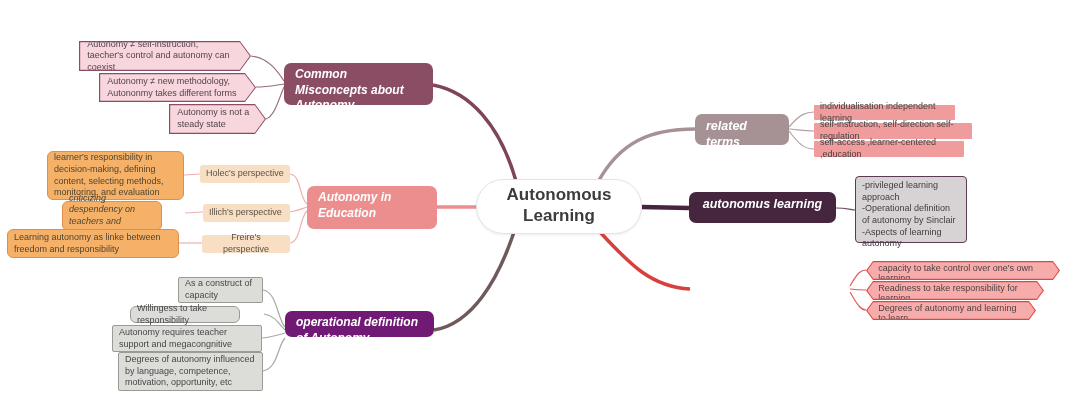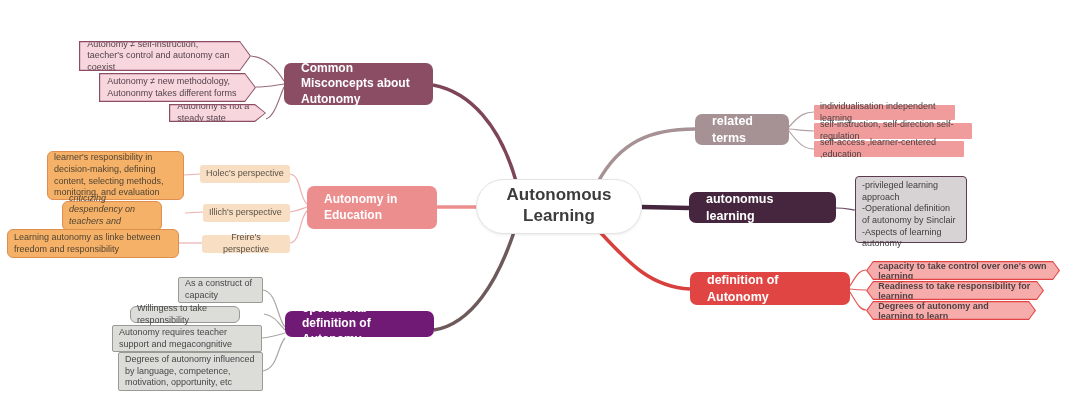--- a/index.html
+++ b/index.html
@@ -13,21 +13,21 @@
   .center-pill {
     background:#ffffff; border:1.5px solid #e4e4e4; border-radius:28px;
     display:flex; align-items:flex-start; justify-content:center; text-align:center;
     font-size:17px; font-weight:bold; color:#3c3c3c; line-height:1.25;
     box-shadow:0 1px 3px rgba(0,0,0,0.08); padding:4px 18px;
   }
 
   
   .branch {
     border-radius:7px; color:#ffffff; font-weight:bold; font-size:12px; line-height:1.3;
-    display:flex; align-items:center; padding:4px 17px;
+    display:flex; align-items:flex-start; padding:4px 11px;font-style:italic;
   }
   .branch.single { font-size:12.5px; }
 
   
   .leaf { font-size:9px; line-height:1.28; color:#4a4a4a; display:flex; align-items:center; }
   .rect-salmon { background:#f09c9c; color:#4c4040; padding:1px 6px; border-radius:1px; }
   .rect-peach  { background:#f8dec3; color:#5a5248; padding:1px 6px; border-radius:3px; justify-content:flex-start; text-align:center; }
   .rect-orange { background:#f5b167; border:1.5px solid #de8f4f; color:#514433; padding:2px 6px; border-radius:6px; }
   .rect-gray   { background:#dcdcd8; border:1px solid #9b9b96; color:#474747; padding:2px 6px; border-radius:2px; }
   .note-gray   { background:#d7d3d4; border:1.5px solid #5c3a52; color:#403c3e; padding:3px 6px; border-radius:4px;
@@ -35,21 +35,21 @@
 
   
   .banner { background:#8b4d63; clip-path:polygon(0 0, calc(100% - 11px) 0, 100% 50%, calc(100% - 11px) 100%, 0 100%); }
   .banner .inner { position:absolute; inset:1.2px; background:#f7d6dd;
                    clip-path:polygon(0 0, calc(100% - 10px) 0, 100% 50%, calc(100% - 10px) 100%, 0 100%);
                    display:flex; align-items:center; padding:1px 13px 1px 7px;
                    font-size:9px; line-height:1.28; color:#54434b; }
   .hex { background:#e04543; clip-path:polygon(7px 0, calc(100% - 7px) 0, 100% 50%, calc(100% - 7px) 100%, 7px 100%, 0 50%); }
   .hex .inner { position:absolute; inset:1.3px; background:#f7acac;
                 clip-path:polygon(6px 0, calc(100% - 6px) 0, 100% 50%, calc(100% - 6px) 100%, 6px 100%, 0 50%);
-                display:flex; align-items:center; padding:1px 11px; font-size:9px; color:#4e3f40;font-weight:bold; }
+                display:flex; padding:1px 11px; font-size:9px; color:#4e3f40; }
 </style>
 </head>
 <body>
 
 <div class="canvas">
 
   <svg class="links" width="1080" height="410" viewBox="0 0 1080 410">
 
     <path d="M 433 85 C 470 92, 500 125, 516 181" stroke="#7e4559" stroke-width="3.5" fill="none"></path>
     <path d="M 437 207 L 478 207" stroke="#ec8e8d" stroke-width="3.5" fill="none"></path>
@@ -95,21 +95,21 @@
   <div class="node banner" style="left:79px; top:41px; width:172px; height:30px;">
     <div class="inner">
         <span>Autonomy ≠ self-instruction, taecher's control and autonomy can coexist</span>
       </div>
   </div>
   <div class="node banner" style="left:99px; top:73px; width:157px; height:29px;">
     <div class="inner">
         <span>Autonomy ≠ new methodology, Autononmy takes different forms</span>
       </div>
   </div>
-  <div class="node banner" style="left:169px; top:104px; width:97px; height:18px;">
+  <div class="node banner" style="left:169px; top:104px; width:97px; height:30px;">
     <div class="inner">
         <span>Autonomy is not a steady state</span>
       </div>
   </div>
 
   <div class="node branch" style="left:307px; top:186px; width:130px; height:43px; background:#ec8e8d;">
     <span>Autonomy in Education</span>
   </div>
   <div class="node leaf rect-peach" style="left:200px; top:165px; width:90px; height:18px;">
     <span>Holec's perspective</span>
@@ -161,23 +161,20 @@
 
   <div class="node branch single" style="left:689px; top:192px; width:147px; height:31px; background:#45263e; justify-content:center;">
     <span>autonomus learning</span>
   </div>
   <div class="node leaf note-gray" style="left:855px; top:176px; width:112px; height:67px;">
     <span>-privileged learning approach
 -Operational definition of autonomy by Sinclair
 -Aspects of learning autonomy</span>
   </div>
 
-  <div class="node branch single" style="left:690px; top:272px; width:160px; height:33px; background:#e04543; justify-content:center;">
-    <span>definition of Autonomy</span>
-  </div>
   <div class="node hex" style="left:866px; top:261px; width:194px; height:19px;">
     <div class="inner">
         <span>capacity to take control over one's own learning</span>
       </div>
   </div>
   <div class="node hex" style="left:866px; top:281px; width:178px; height:19px;">
     <div class="inner">
         <span>Readiness to take responsibility for learning</span>
       </div>
   </div>

